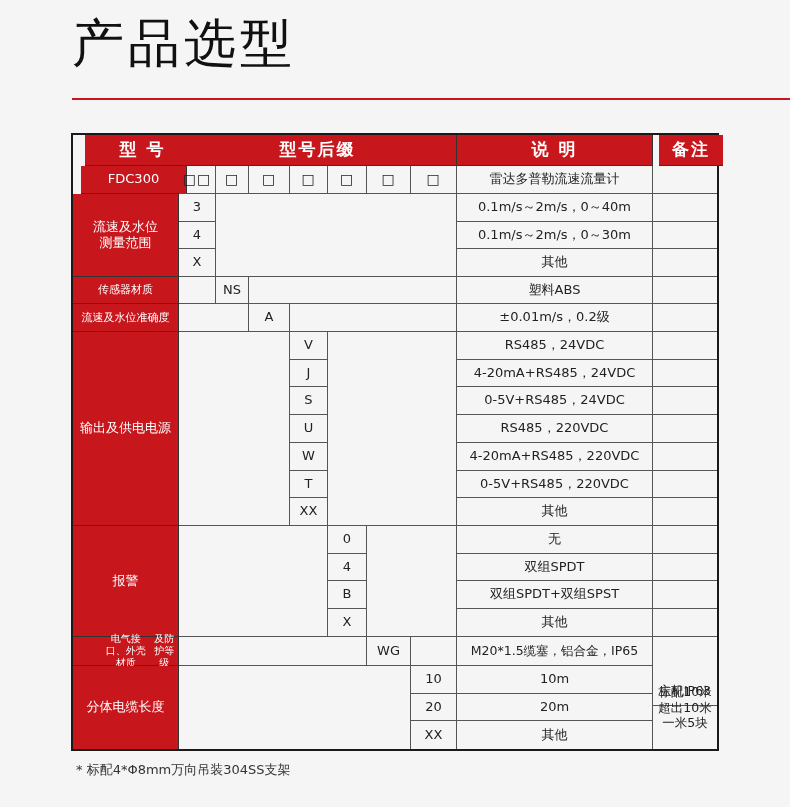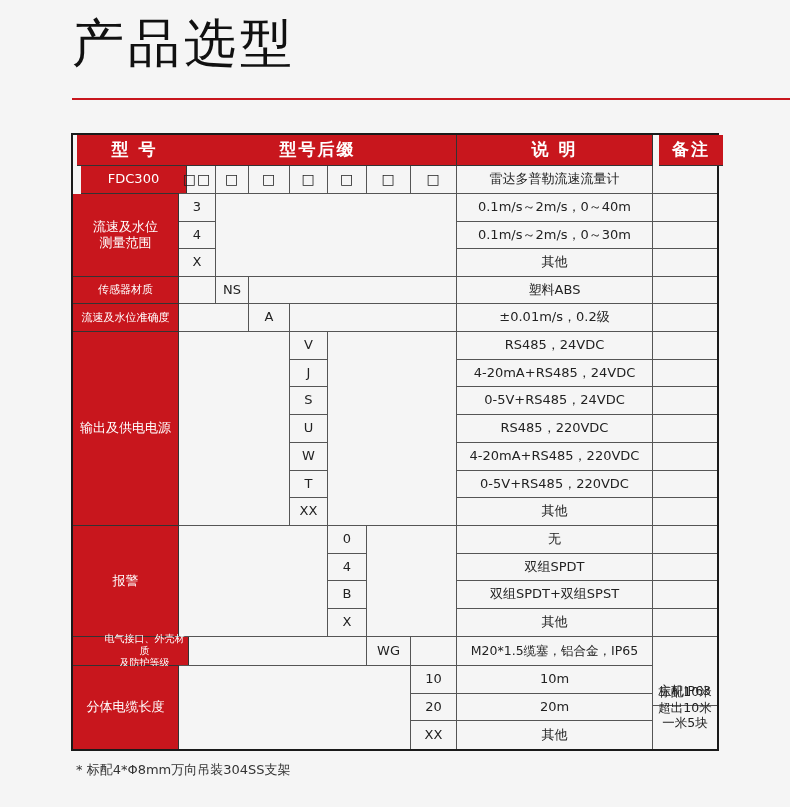--- a/index.html
+++ b/index.html
@@ -39,21 +39,21 @@
     }
   </style>
 </head>
 <body>
 
 <div class="title">产品选型</div>
 <div class="title-rule"></div>
 
 <div class="tbl">
 
-  <div class="c red hdr" style="left:4px;top:0;width:116px;height:31px;">型 号</div>
+  <div class="c red hdr" style="left:12px;top:0;width:116px;height:31px;">型 号</div>
   <div class="c red hdr" style="left:106px;top:0;width:278px;height:31px;">型号后缀</div>
   <div class="c red hdr" style="left:384px;top:0;width:196px;height:31px;">说 明</div>
   <div class="c red hdr nb" style="left:586px;top:0;width:64px;height:31px;">备注</div>
 
   <div class="c red" style="left:8px;top:31px;width:106px;height:28px;font-size:13px;">FDC300</div>
   <div class="c box" style="left:106px;top:31px;width:37px;height:28px;">□□</div>
   <div class="c box" style="left:143px;top:31px;width:33px;height:28px;">□</div>
   <div class="c box" style="left:176px;top:31px;width:41px;height:28px;">□</div>
   <div class="c box" style="left:217px;top:31px;width:38px;height:28px;">□</div>
   <div class="c box" style="left:255px;top:31px;width:39px;height:28px;">□</div>
@@ -125,21 +125,21 @@
   <div class="c" style="left:294px;top:391px;width:90px;height:111px;"></div>
   <div class="c" style="left:384px;top:391px;width:196px;height:28px;">无</div>
   <div class="c" style="left:384px;top:419px;width:196px;height:27px;">双组SPDT</div>
   <div class="c" style="left:384px;top:446px;width:196px;height:28px;">双组SPDT+双组SPST</div>
   <div class="c" style="left:384px;top:474px;width:196px;height:28px;">其他</div>
   <div class="c nb" style="left:580px;top:391px;width:64px;height:28px;"></div>
   <div class="c nb" style="left:580px;top:419px;width:64px;height:27px;"></div>
   <div class="c nb" style="left:580px;top:446px;width:64px;height:28px;"></div>
   <div class="c nb" style="left:580px;top:474px;width:64px;height:28px;"></div>
 
-  <div class="c red tiny" style="left:0;top:502px;width:116px;height:29px;flex-direction:column;padding-left:28px;">
+  <div class="c red tiny" style="left:0;top:502px;width:106px;height:29px;flex-direction:row;padding-left:28px;">
     <span>电气接口、外壳材质</span>
     <span>及防护等级</span>
   </div>
   <div class="c" style="left:106px;top:502px;width:188px;height:29px;"></div>
   <div class="c" style="left:294px;top:502px;width:44px;height:29px;">WG</div>
   <div class="c" style="left:338px;top:502px;width:46px;height:29px;"></div>
   <div class="c" style="left:384px;top:502px;width:196px;height:29px;font-size:12.5px;">M20*1.5缆塞，铝合金，IP65</div>
   <div class="c nb" style="left:580px;top:502px;width:64px;height:29px;font-size:12.5px;margin-top:40px;">主机IP63</div>
 
   <div class="c red nbb" style="left:0;top:531px;width:106px;height:83px;">分体电缆长度</div>

